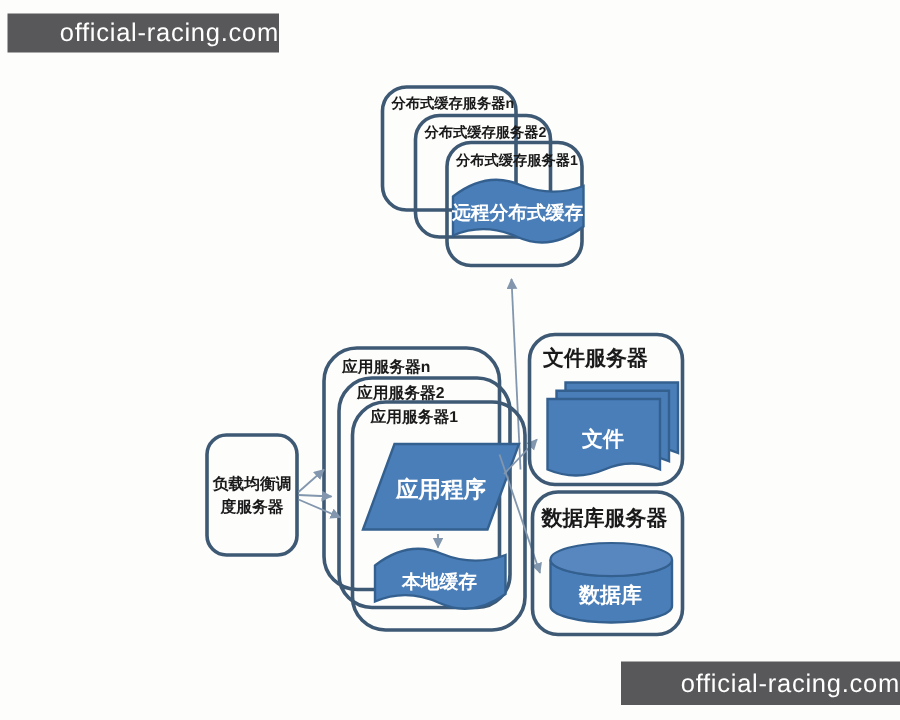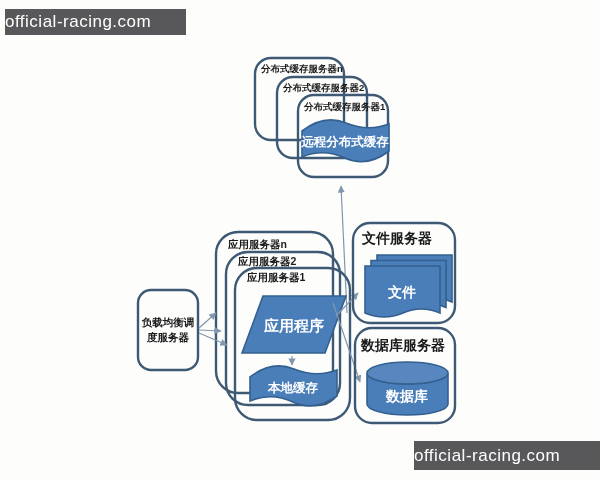--- a/index.html
+++ b/index.html
@@ -9,21 +9,21 @@
   }
   svg{position:absolute;left:0;top:0;}
   .frame{fill:none;stroke:#3e5974;stroke-width:2.4;}
   .node{fill:#4a7eb8;stroke:#33608f;stroke-width:1.6;}
   .node-light{fill:#5886bf;stroke:#33608f;stroke-width:1.4;}
   .arrow{stroke:#8296ad;stroke-width:1.2;fill:none;}
   .lbl{fill:#1a1a1a;font-weight:bold;font-family:"Liberation Sans", sans-serif;}
   .wlbl{fill:#ffffff;font-weight:bold;font-family:"Liberation Sans", sans-serif;}
   .wm{
     position:absolute;background:#58585a;color:#ffffff;
-    display:flex;align-items:center;justify-content:flex-start;
+    display:flex;align-items:center;justify-content:flex-end;
     font-size:17px;letter-spacing:0.5px;
     font-family:"Liberation Sans", sans-serif;
   }
   .wm-tl{left:5px;top:9px;width:181px;height:26px;}
   .wm-br{left:414px;top:441px;width:186px;height:29px;}
 </style>
 </head>
 <body>
 
 <div class="stage">

